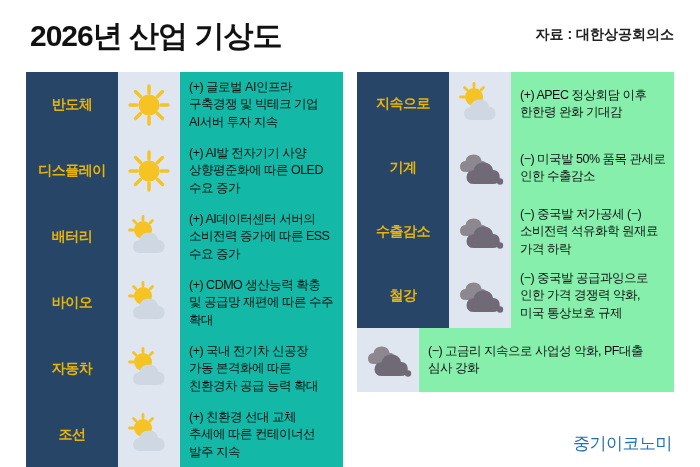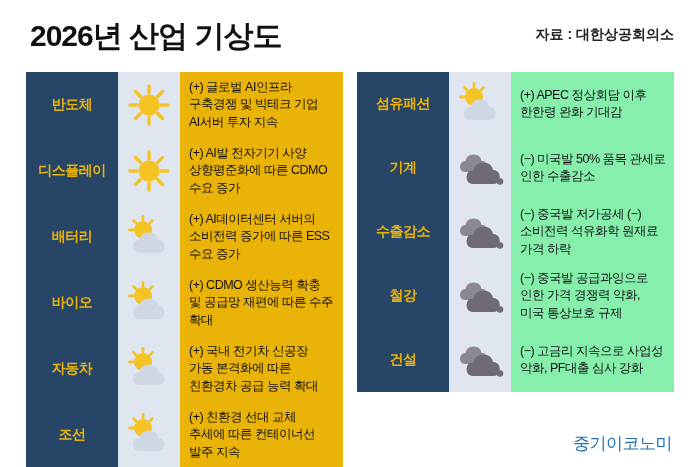--- a/index.html
+++ b/index.html
@@ -72,21 +72,21 @@
   .cell-icon {
     width: 62px;
     background: #dfe6ef;
     display: flex;
     align-items: center;
     justify-content: center;
     box-sizing: border-box;
   }
   .cell-text {
     flex: 1;
-    background: #eab308;
+    background: #14b8a6;
     font-size: 12.5px;
     line-height: 1.38;
     color: #111111;
     padding: 7px 8px 7px 9px;
     display: flex;
     align-items: center;
     box-sizing: border-box;
     letter-spacing: -0.5px;
     word-break: keep-all;
   }
@@ -158,21 +158,21 @@
                 <line x1="39" y1="22" x2="46" y2="22"></line>
                 <line x1="13.5" y1="8.5" x2="18.5" y2="13.5"></line>
                 <line x1="35.5" y1="30.5" x2="40.5" y2="35.5"></line>
                 <line x1="40.5" y1="8.5" x2="35.5" y2="13.5"></line>
                 <line x1="18.5" y1="30.5" x2="13.5" y2="35.5"></line>
               </g>
               <circle cx="27" cy="22" r="10.5" fill="#f6c324"></circle>
             </svg>
           </span>
         </div>
-        <div class="cell-text">(+) AI발 전자기기 사양 상향평준화에 따른 CDMO 수요 증가</div>
+        <div class="cell-text">(+) AI발 전자기기 사양 상향평준화에 따른 OLED 수요 증가</div>
       </div>
 
       <div class="row h-96">
         <div class="cell-name">배터리</div>
         <div class="cell-icon">
           <span class="icon-wrap">
             <svg width="54" height="44" viewBox="0 0 54 44">
               <circle cx="21" cy="15" r="9" fill="#f6c324"></circle>
               <g stroke="#f6c324" stroke-width="2.8" stroke-linecap="round">
                 <line x1="21" y1="1.5" x2="21" y2="5"></line>
@@ -242,21 +242,21 @@
           </span>
         </div>
         <div class="cell-text">(+) 친환경 선대 교체 추세에 따른 컨테이너선 발주 지속</div>
       </div>
 
     </div>
 
     <div class="column col-right">
 
       <div class="row h-72">
-        <div class="cell-name">섬유패션</div>
+        <div class="cell-name">지속으로</div>
         <div class="cell-icon">
           <span class="icon-wrap">
             <svg width="54" height="44" viewBox="0 0 54 44">
               <circle cx="21" cy="15" r="9" fill="#f6c324"></circle>
               <g stroke="#f6c324" stroke-width="2.8" stroke-linecap="round">
                 <line x1="21" y1="1.5" x2="21" y2="5"></line>
                 <line x1="7.5" y1="15" x2="11" y2="15"></line>
                 <line x1="11.5" y1="5.5" x2="14" y2="8"></line>
                 <line x1="30.5" y1="5.5" x2="28" y2="8"></line>
               </g>
@@ -304,21 +304,20 @@
               <path d="M13 26 q-6 0 -6 -5.5 q0 -5 5.5 -5.6 q1.4 -6.4 8.2 -6.4 q6.6 0 7.8 6.2 q5.6 0.4 5.6 5.9 q0 5.4 -6 5.4 z" fill="#8d8792"></path>
               <path d="M21 38 q-7.5 0 -7.5 -6.8 q0 -6.2 7 -6.9 q1.7 -7.8 10 -7.8 q8 0 9.5 7.6 q6.8 0.4 6.8 7.1 q0 6.8 -7.3 6.8 z" fill="#6f6a75"></path>
               <circle cx="47" cy="35.5" r="3.2" fill="#6f6a75"></circle>
             </svg>
           </span>
         </div>
         <div class="cell-text">(−) 중국발 공급과잉으로 인한 가격 경쟁력 약화, 미국 통상보호 규제</div>
       </div>
 
       <div class="row h-72">
-        <div class="cell-name">건설</div>
         <div class="cell-icon">
           <span class="icon-wrap">
             <svg width="54" height="44" viewBox="0 0 54 44">
               <path d="M13 26 q-6 0 -6 -5.5 q0 -5 5.5 -5.6 q1.4 -6.4 8.2 -6.4 q6.6 0 7.8 6.2 q5.6 0.4 5.6 5.9 q0 5.4 -6 5.4 z" fill="#8d8792"></path>
               <path d="M21 38 q-7.5 0 -7.5 -6.8 q0 -6.2 7 -6.9 q1.7 -7.8 10 -7.8 q8 0 9.5 7.6 q6.8 0.4 6.8 7.1 q0 6.8 -7.3 6.8 z" fill="#6f6a75"></path>
               <circle cx="47" cy="35.5" r="3.2" fill="#6f6a75"></circle>
             </svg>
           </span>
         </div>
         <div class="cell-text">(−) 고금리 지속으로 사업성 악화, PF대출 심사 강화</div>

